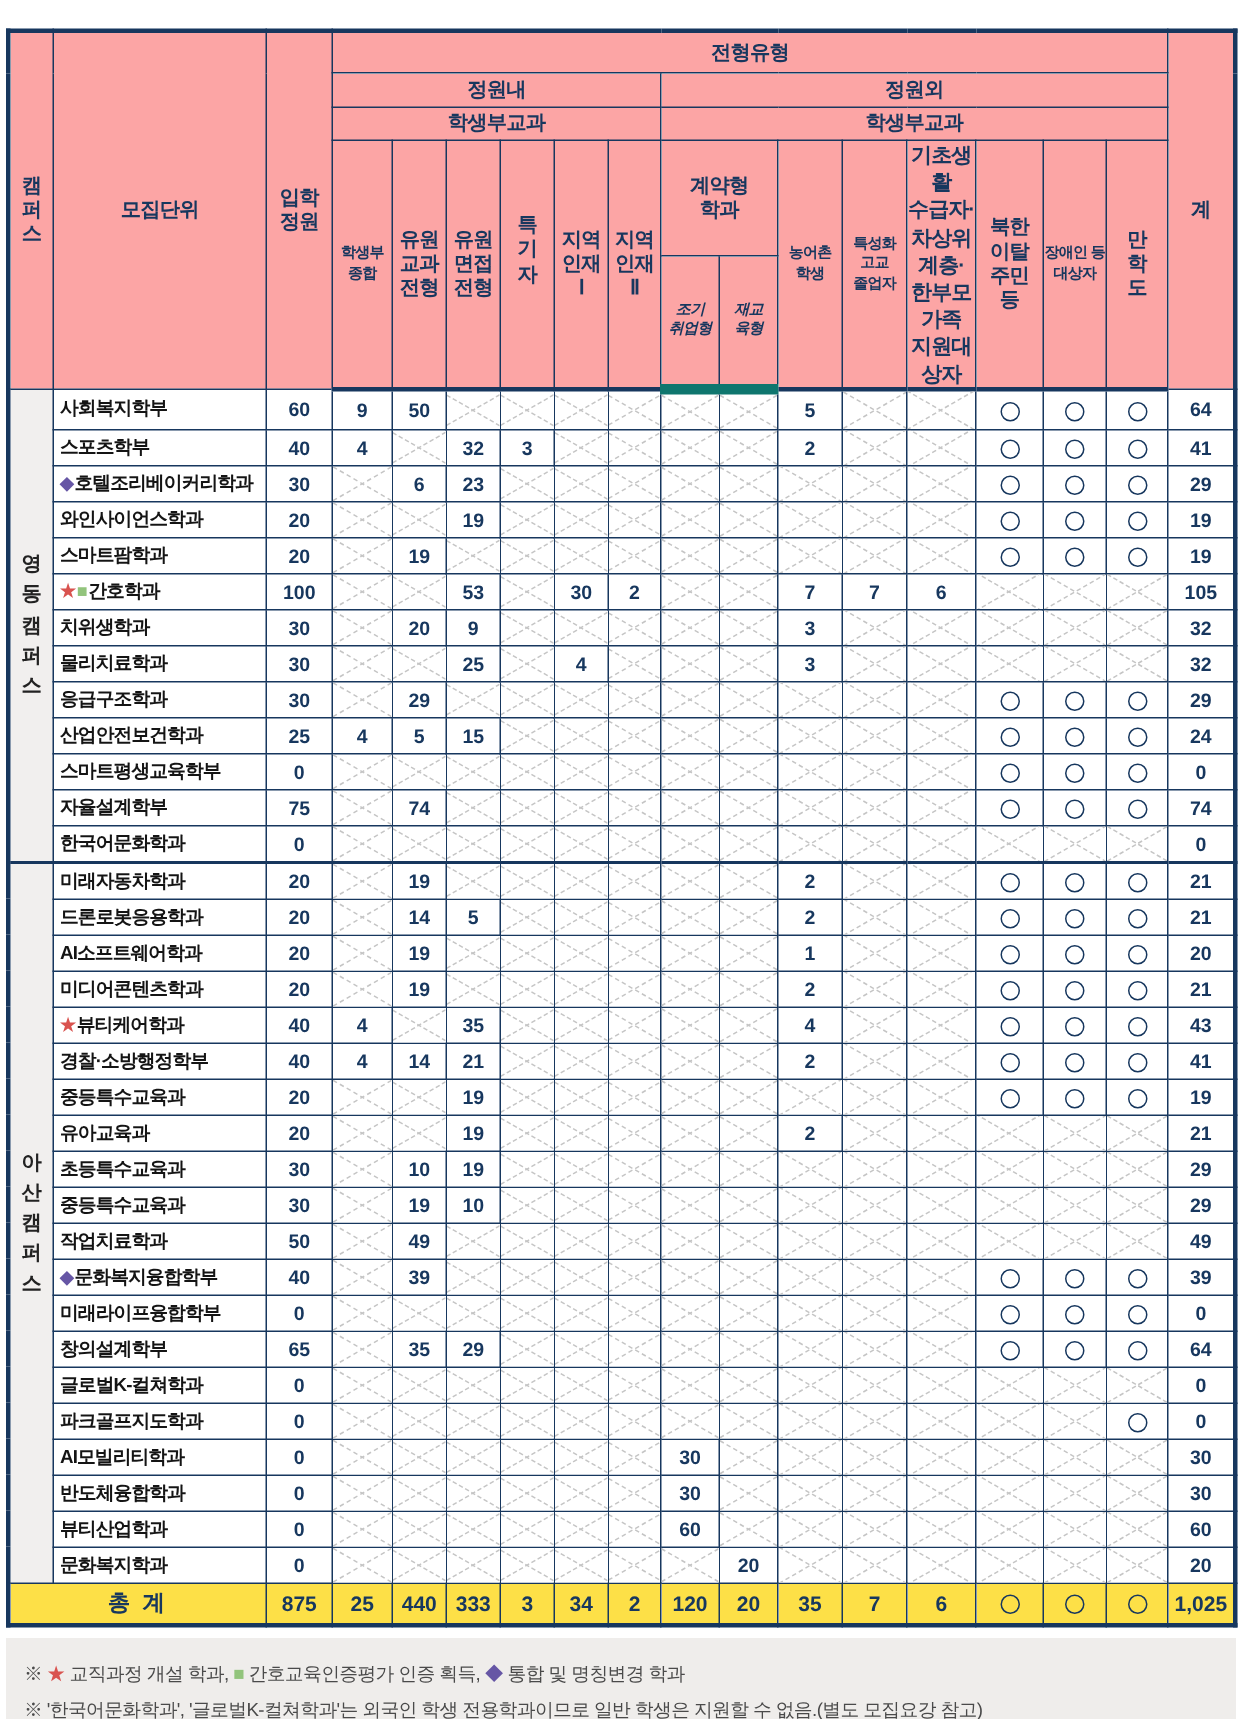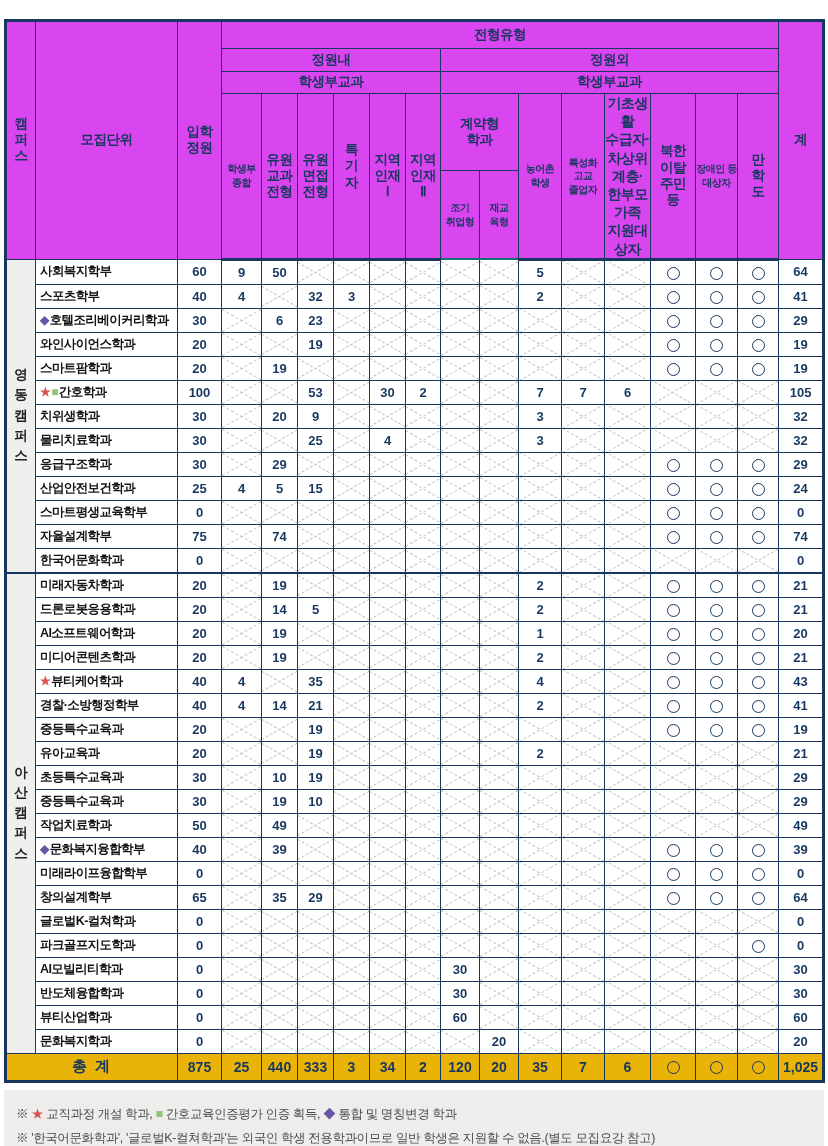--- a/index.html
+++ b/index.html
@@ -4,45 +4,45 @@
 <style>
   html,body{margin:0;padding:0;background:#fff;}
   body{width:828px;height:1146px;font-family:"Liberation Sans",sans-serif;overflow:hidden;}
   .page{width:828px;height:1146px;position:relative;}
   .title-bar{margin:8px 4px 0 4px;background:#1c3a5a;color:#fff;font-weight:bold;
     font-size:17px;padding:8px 14px;letter-spacing:-0.5px;box-sizing:border-box;}
   table.adm{border-collapse:collapse;table-layout:fixed;width:820px;margin:19px 4px 0 4px;
     border:3px solid #17375e;}
   table.adm th,table.adm td{border:1px solid #17375e;padding:0;overflow:hidden;
     text-align:center;vertical-align:middle;}
-  thead th{background:#d946ef;color:#17375e;font-weight:bold;white-space:pre-line;
+  thead th{background:#fca5a5;color:#17375e;font-weight:bold;white-space:pre-line;
     font-size:13.5px;line-height:1.2;letter-spacing:-0.5px;}
   thead tr.hr1{height:28px;} thead tr.hr2{height:23px;} thead tr.hr3{height:22px;}
   thead tr.hr4{height:52px;} thead tr.hr5{height:60px;}
   thead th.sm{font-size:10px;line-height:1.35;}
   thead th.xs{font-size:14px;line-height:1.3;letter-spacing:-0.6px;}
   thead th .sub{font-size:8.5px;line-height:1.1;display:block;margin-left:36px;}
-  thead tr.hr5 th{border-bottom:2px solid #0f766e;}
+  thead tr.hr5 th{border-bottom:7px solid #0f766e;font-style:italic;}
   thead th[rowspan="2"]{border-bottom:3px solid #17375e;}
   tbody td{height:23px;font-weight:bold;font-size:13px;color:#17375e;background:#fff;}
   tbody td.unit{text-align:left;padding-left:4px;color:#141414;font-size:12.5px;
     letter-spacing:-0.6px;white-space:nowrap;}
   tbody th.campus-cell{background:#f1efee;color:#222;font-weight:bold;font-size:13.5px;
     white-space:pre-line;line-height:1.5;letter-spacing:0;}
   td.quota,th.quota-h{border-left:2.5px solid #17375e;border-right:2.5px solid #17375e;}
   td.c6,th.bl2{border-left:2.5px solid #17375e;margin-top:48px;}
   td.sum,th.total-h{border-left:2.5px solid #17375e;}
   tr.group-start th,tr.group-start td{border-top:2.5px solid #17375e;}
   td.x{position:relative;}
   td.x::before,td.x::after{content:"";position:absolute;left:-8%;right:-8%;top:50%;
     border-top:1px dashed #c5c5c5;}
   td.x::before{transform:rotate(30deg);} td.x::after{transform:rotate(-30deg);}
   .circle{display:inline-block;width:11px;height:11px;border:1.5px solid #17375e;
     border-radius:50%;vertical-align:middle;}
-  tfoot td{background:#eab308;color:#17375e;font-weight:bold;font-size:14px;height:26px;
+  tfoot td{background:#fde047;color:#17375e;font-weight:bold;font-size:14px;height:26px;
     border-top:3px solid #17375e;}
   tfoot td.label{font-size:15px;letter-spacing:2px;}
   .sym{font-size:12px;margin-right:1px;}
   .sym-star{color:#d9534f;} .sym-square{color:#92c47c;} .sym-diamond{color:#6656a5;}
   .notes{margin:7px 4px 0 4px;background:#efedeb;padding:12px 12px 10px 12px;
     box-sizing:border-box;height:104px;}
   .note{font-size:12.5px;color:#4a4a4a;font-weight:normal;line-height:1.95;
     letter-spacing:-0.4px;white-space:nowrap;}
   .note .sym{font-size:12.5px;margin:0;}
 </style>

